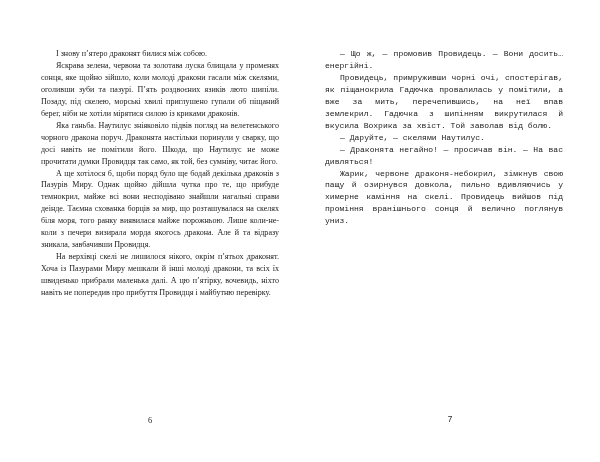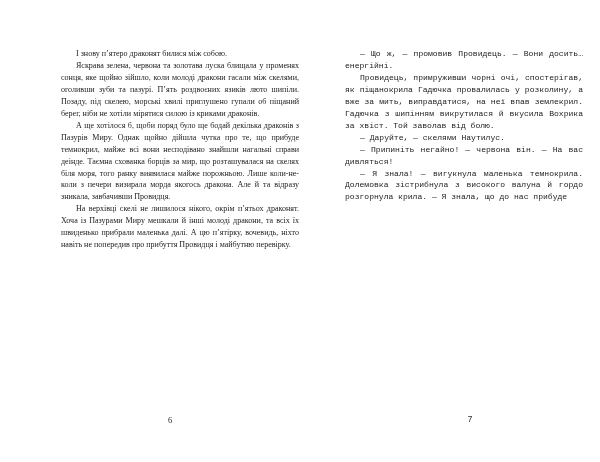--- a/index.html
+++ b/index.html
@@ -14,21 +14,20 @@
     font-family: "Liberation Serif", "DejaVu Serif", serif;
     overflow: hidden;
   }
   .spread {
     position: relative;
     width: 600px;
     height: 462px;
     background: #ffffff;
     display: flex;
     box-sizing: border-box;
-    padding-left: 20px;
   }
   .page {
     position: relative;
     width: 300px;
     height: 462px;
     box-sizing: border-box;
   }
   .page-left  { padding: 48px 21px 0 41px; }
   .page-right { padding: 48px 37px 0 25px; font-family: Liberation Mono, monospace; }
 
@@ -69,34 +68,35 @@
 </style>
 </head>
 <body>
 
 <div class="spread">
 
   <div class="page page-left">
     <div class="textblock">
       <p class="para">І знову п’ятеро драконят билися між собою.</p>
       <p class="para">Яскрава зелена, червона та золотава луска бли­щала у променях сонця, яке щойно зійшло, коли молоді дракони гасали між скелями, оголивши зуби та пазурі. П’ять роздвоєних язиків люто шипіли. Позаду, під скелею, морські хвилі приглушено гупали об піщаний берег, ніби не хотіли мірятися силою із криками драконів.</p>
+      <p class="para">Яка ганьба. Наутилус зніяковіло підвів погляд на велетенського чорного дракона поруч. Драконята настільки поринули у сварку, що досі навіть не помітили його. Шкода, що Наутилус не може прочитати думки Провидця так само, як той, без сумніву, читає його.</p>
       <p class="para">А ще хотілося б, щоби поряд було ще бодай де­кілька драконів з Пазурів Миру. Однак щойно дійшла чутка про те, що прибуде темнокрил, майже всі вони несподівано знайшли нагальні справи деінде. Таємна схованка борців за мир, що розташувалася на скелях біля моря, того ранку виявилася майже порожньою. Лише коли-не-коли з печери визирала морда яко­гось дракона. Але й та відразу зникала, завбачивши Провидця.</p>
       <p class="para">На верхівці скелі не лишилося нікого, окрім п’ятьох драконят. Хоча із Пазурами Миру мешкали й інші молоді дракони, та всіх їх швиденько прибрали маленька далі. А цю п’ятірку, вочевидь, ніхто навіть не попе­редив про прибуття Провидця і майбутню перевірку.</p>
     </div>
     <div class="folio">
       <span>6</span>
     </div>
   </div>
 
   <div class="page page-right">
     <div class="textblock">
       <p class="para">— Що ж, — промовив Провидець. — Вони досить… енергійні.</p>
-      <p class="para">Провидець, примруживши чорні очі, спостерігав, як піщанокрила Гадючка провалилась у розколину, а вже за мить, виправдатися, на неї впав землекрил. Гадючка з шипінням викрутилася й вкусила Вохрика за хвіст. Той заволав від болю.</p>
+      <p class="para">Провидець, примруживши чорні очі, спостерігав, як піщанокрила Гадючка провалилась у помітили, а вже за мить, перечепившись, на неї впав землекрил. Гадючка з шипінням викрутилася й вкусила Вохрика за хвіст. Той заволав від болю.</p>
       <p class="para">— Даруйте, — скелями Наутилус.</p>
-      <p class="para">— Припиніть негайно! — червона він. — На вас дивляться!</p>
-      <p class="para">— Я знала! — вигукнула маленька темнокрила. Долемовка зістрибнула з високого валуна й гордо розгорнула крила. — Я знала, що до нас прибуде</p>
+      <p class="para">— Драконята негайно! — просичав він. — На вас дивляться!</p>
+      <p class="para">Жарик, червоне драконя-небокрил, зімкнув свою пащу й озирнувся довкола, пильно вдивляючись у химерне каміння на скелі. Провидець вийшов під проміння вранішнього сонця й велично поглянув униз.</p>
     </div>
     <div class="folio">
       <span>7</span>
     </div>
   </div>
 
 </div>
 
 </body></html>

